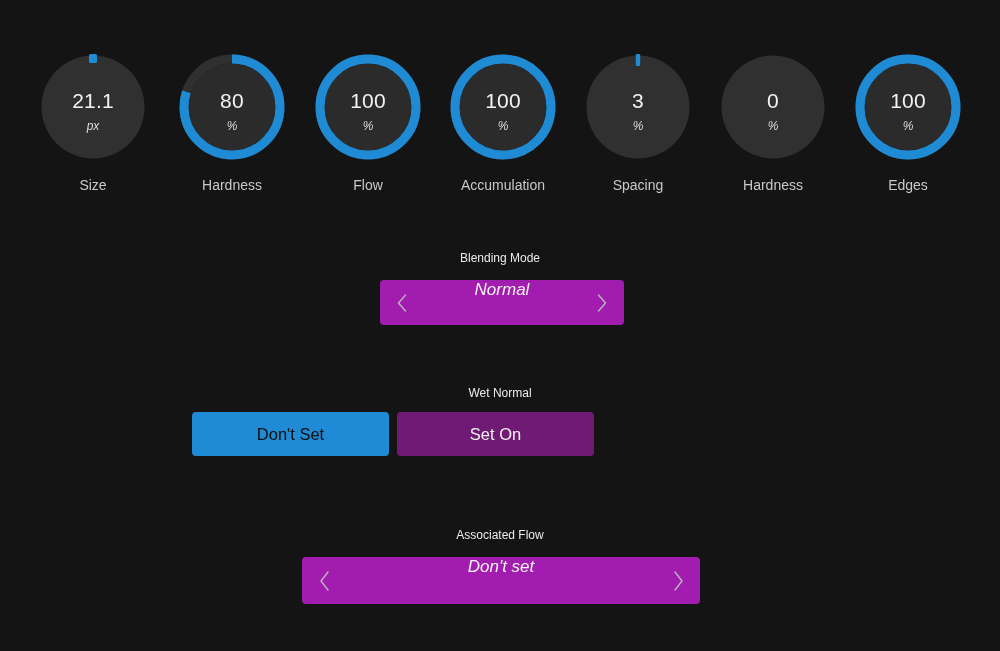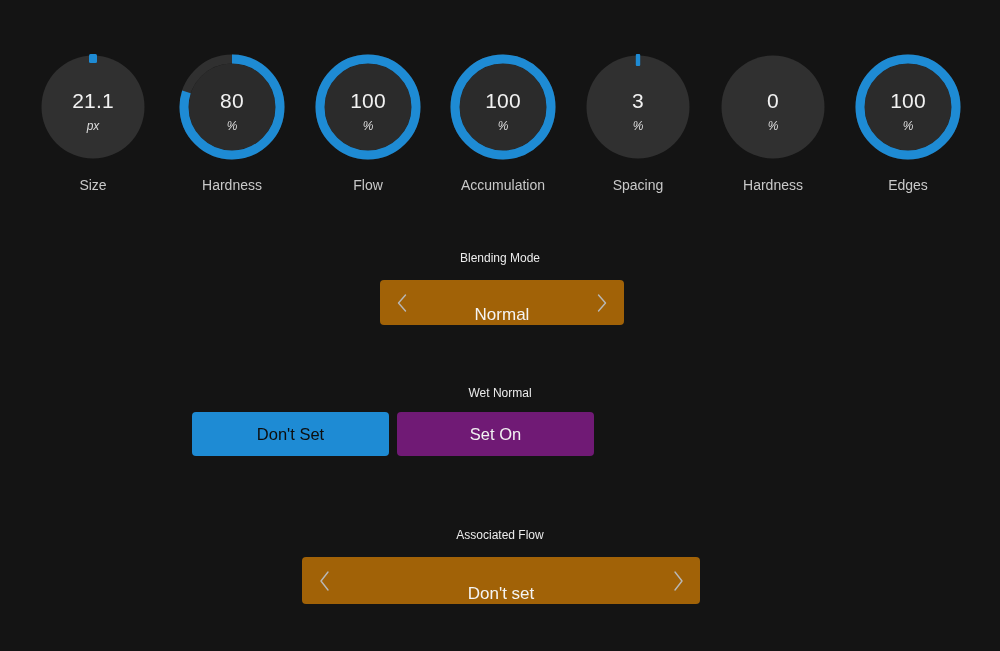--- a/index.html
+++ b/index.html
@@ -88,25 +88,26 @@
     font-size: 12px;
     line-height: 20px;
     color: #ececec;
     width: 100%;
     left: 0;
   }
 
   
   .stepper {
     position: absolute;
-    background: #a16207;
+    background: #a21caf;
     border-radius: 4px;
     display: flex;
-    align-items: flex-end;
+    align-items: flex-start;
     justify-content: space-between;
+    font-style: italic;
   }
   .stepper-arrow {
     width: 44px;
     height: 100%;
     display: flex;
     align-items: center;
     justify-content: center;
     cursor: pointer;
     flex: 0 0 auto;
   }

